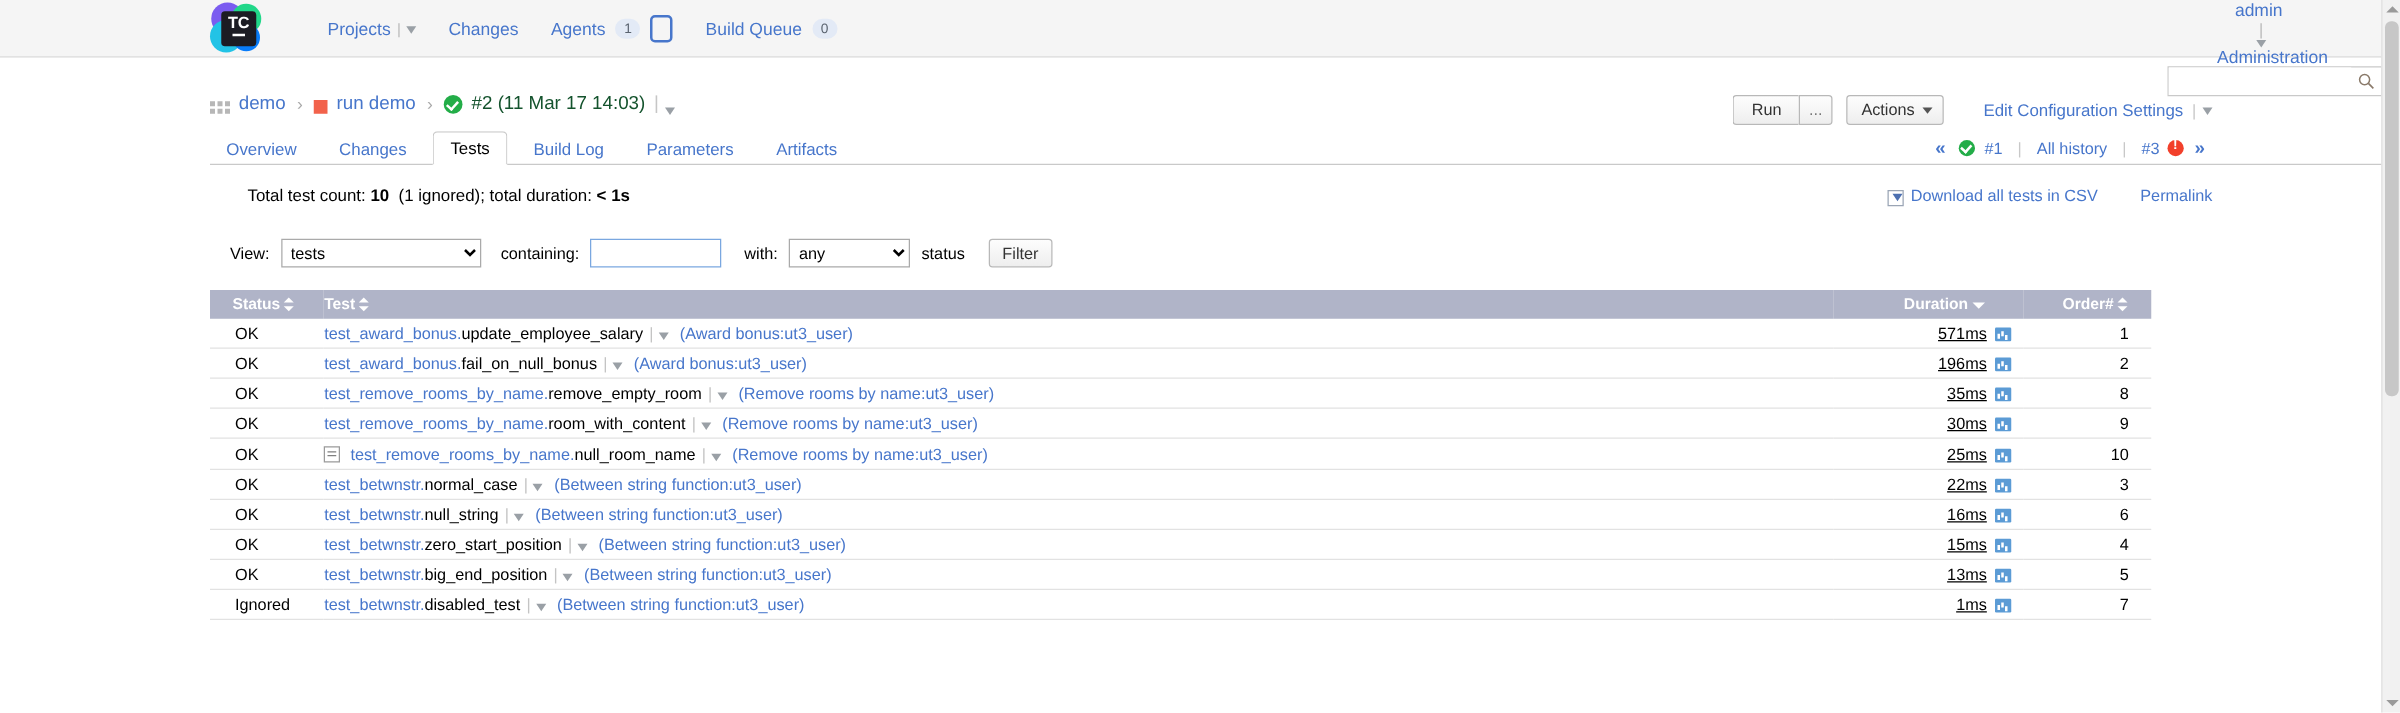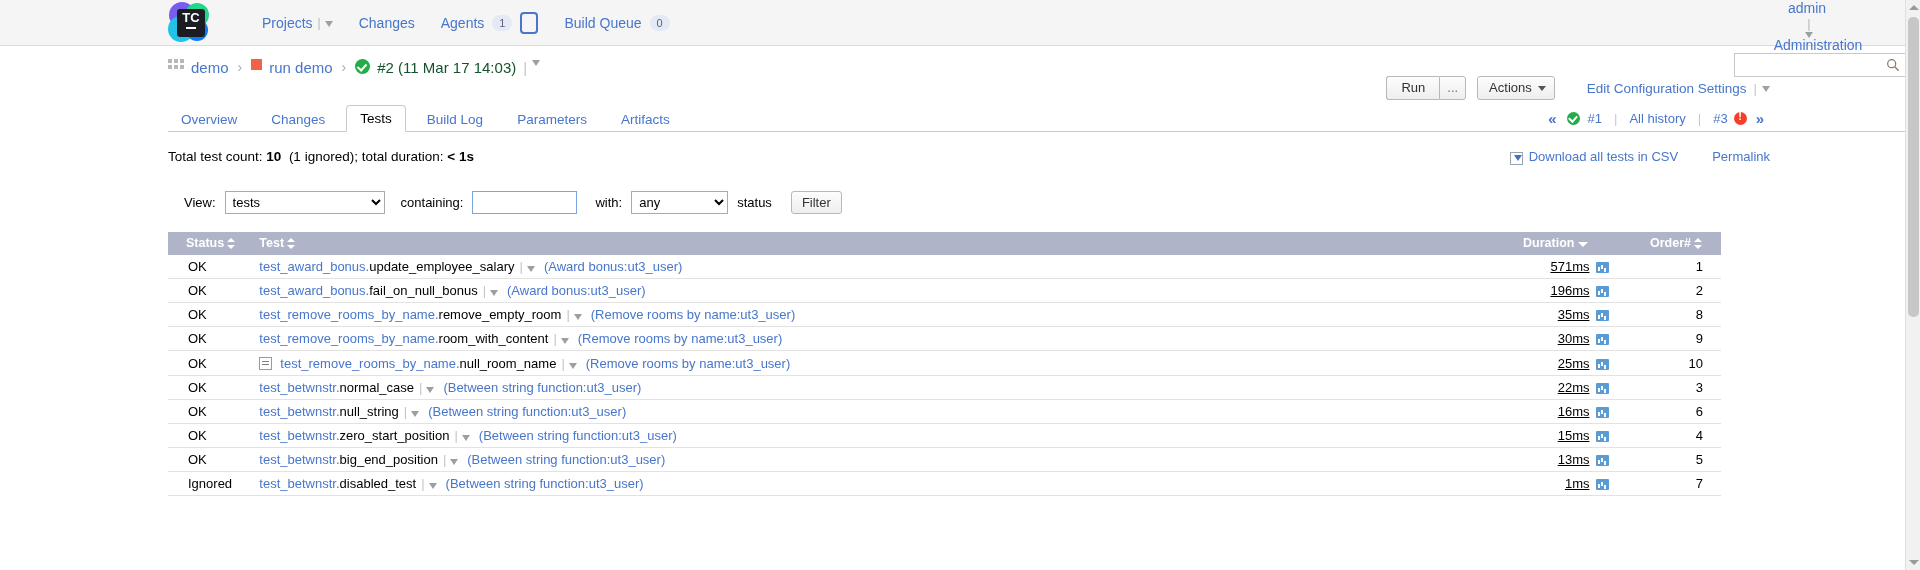--- a/index.html
+++ b/index.html
@@ -122,21 +122,21 @@
   }
   .search-icon {
     position: absolute; right: 5px; top: 4px;
     width: 14px; height: 14px;
   }
 
   
   .page { position: relative; padding-left: 168px; }
 
   .breadcrumb-row {
-    display: flex; align-items: flex-start;
+    display: flex; align-items: flex-end;
     height: 32px;
     margin-top: 13px;
     font-size: 15px;
   }
   .bc-grid {
     display: inline-grid;
     grid-template-columns: 4px 4px 4px;
     grid-template-rows: 4px 4px;
     gap: 2px;
     margin-right: 7px;
@@ -263,20 +263,21 @@
     color: #fff; font-size: 11px; font-weight: bold;
     text-align: center;
   }
 
   
   .summary-row {
     position: relative;
     margin-top: 17px;
     height: 22px;
     font-size: 13.5px;
+    margin-left: 30px;
   }
   .summary-row b { font-weight: bold; }
   .summary-right {
     position: absolute;
     right: 150px; top: 0;
     display: flex; align-items: center;
     font-size: 13px;
   }
   .dl-icon {
     display: inline-block;

